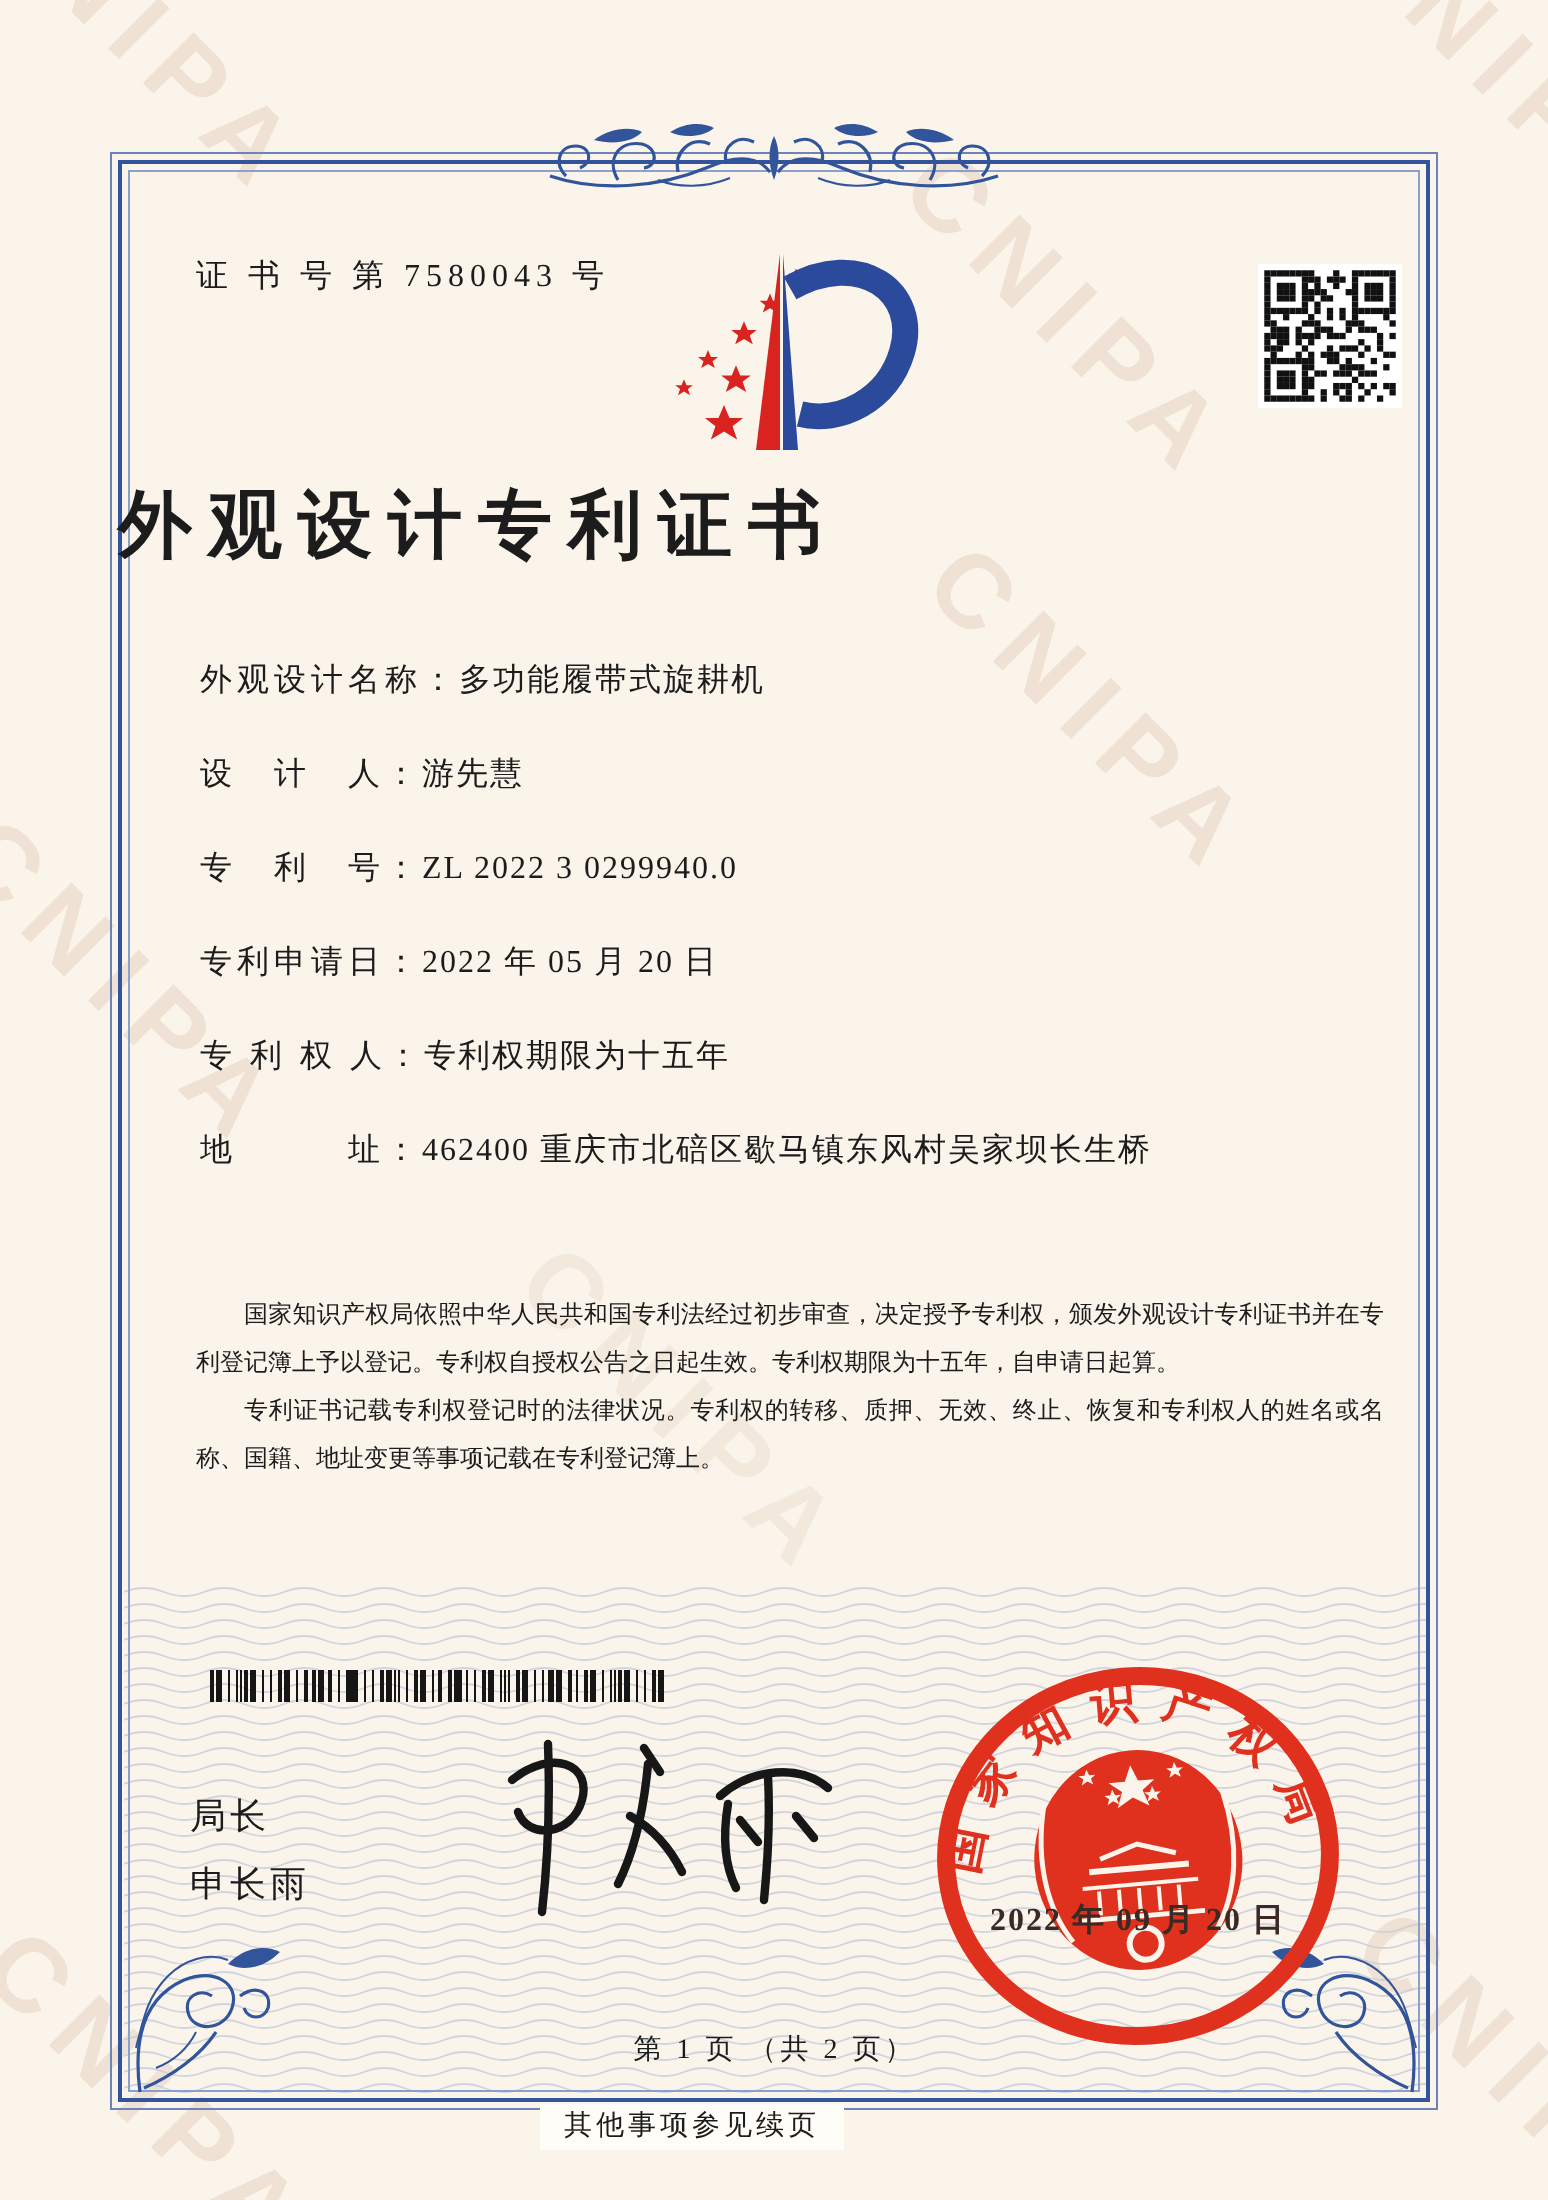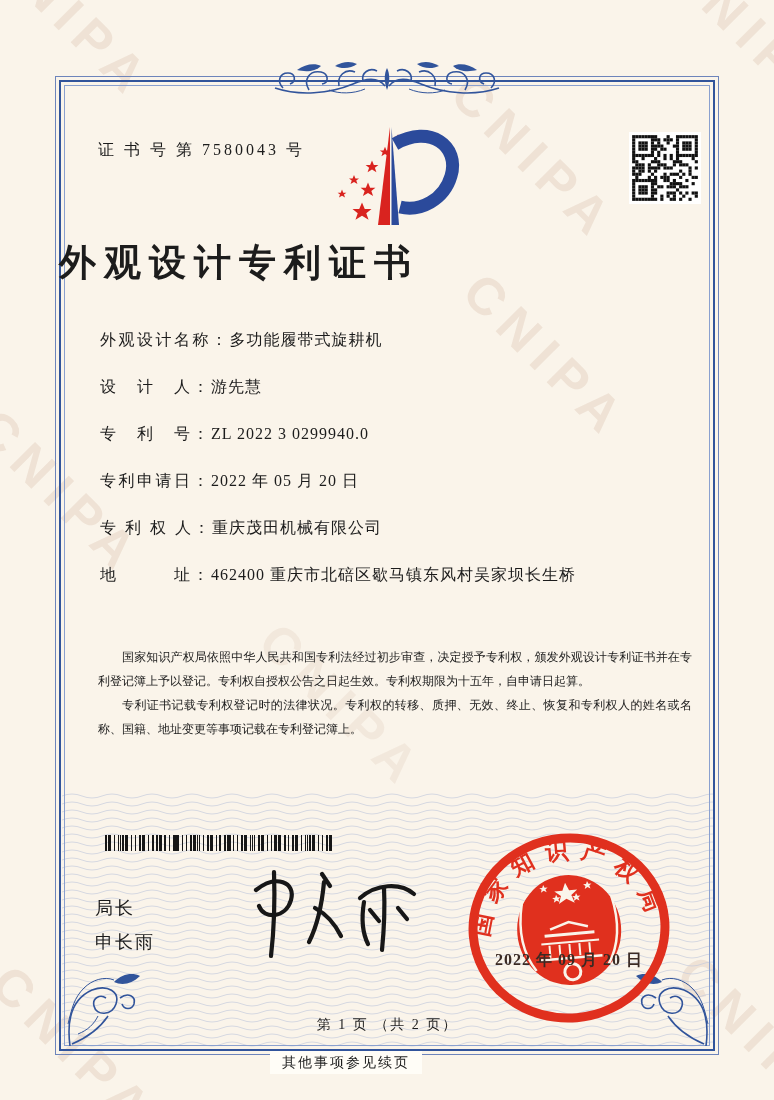--- a/index.html
+++ b/index.html
@@ -6,21 +6,21 @@
   body{width:774px;height:1100px;font-family:"Liberation Serif","DejaVu Serif",serif;}
   .page{position:relative;width:774px;height:1100px;background:#faf4ea;overflow:hidden;color:#1c1c1c;}
   .wm{position:absolute;font-family:"Liberation Sans","DejaVu Sans",sans-serif;
       font-weight:bold;font-size:52px;letter-spacing:10px;color:rgba(195,156,132,0.20);
       transform:rotate(45deg);white-space:nowrap;pointer-events:none;z-index:0;}
   .frame{position:absolute;left:59px;top:80px;width:652px;height:967px;
          border:2.5px solid #31549b;z-index:1;}
   .frame::before{content:"";position:absolute;inset:-6px;border:1px solid #6d84bb;}
   .frame::after{content:"";position:absolute;inset:3px;border:1px solid #8aa0cf;}
   .abs{position:absolute;z-index:2;}
-  .certno{left:98px;top:140px;font-size:16px;letter-spacing:3px;}
+  .certno{left:98px;top:128px;font-size:16px;letter-spacing:3px;}
   .title{left:59px;top:238px;width:657px;text-align:left;font-size:37px;
          font-weight:bold;letter-spacing:8px;}
   .frow{position:absolute;left:100px;z-index:2;font-size:16px;white-space:nowrap;}
   .flabel{letter-spacing:2.5px;}
   .fvalue{letter-spacing:1px;}
   .grantrow2{position:absolute;left:305px;top:0;}
   .paras{left:98px;top:645px;width:594px;font-size:12px;line-height:24px;text-align:justify;}
   .paras p{margin:0;text-indent:2em;}
   .barcode{left:105px;top:835px;width:230px;height:16px;z-index:2;
     background-image:
@@ -351,21 +351,21 @@
   <div class="frow" style="top:377px">
     <span class="flabel">设　计　人：</span><span class="fvalue">游先慧</span>
   </div>
   <div class="frow" style="top:424px">
     <span class="flabel">专　利　号：</span><span class="fvalue">ZL 2022 3 0299940.0</span>
   </div>
   <div class="frow" style="top:471px">
     <span class="flabel">专利申请日：</span><span class="fvalue">2022 年 05 月 20 日</span>
   </div>
   <div class="frow" style="top:518px">
-    <span class="flabel">专 利 权 人：</span><span class="fvalue">重庆茂田机械有限公司</span>
+    <span class="flabel">专 利 权 人：</span><span class="fvalue">专利权期限为十五年</span>
   </div>
   <div class="frow" style="top:565px">
     <span class="flabel">地　　　址：</span><span class="fvalue">462400  重庆市北碚区歇马镇东风村吴家坝长生桥</span>
   </div>
 
   <div class="abs paras">
     <p>国家知识产权局依照中华人民共和国专利法经过初步审查，决定授予专利权，颁发外观设计专利证书并在专利登记簿上予以登记。专利权自授权公告之日起生效。专利权期限为十五年，自申请日起算。</p>
     <p>专利证书记载专利权登记时的法律状况。专利权的转移、质押、无效、终止、恢复和专利权人的姓名或名称、国籍、地址变更等事项记载在专利登记簿上。</p>
   </div>
 

